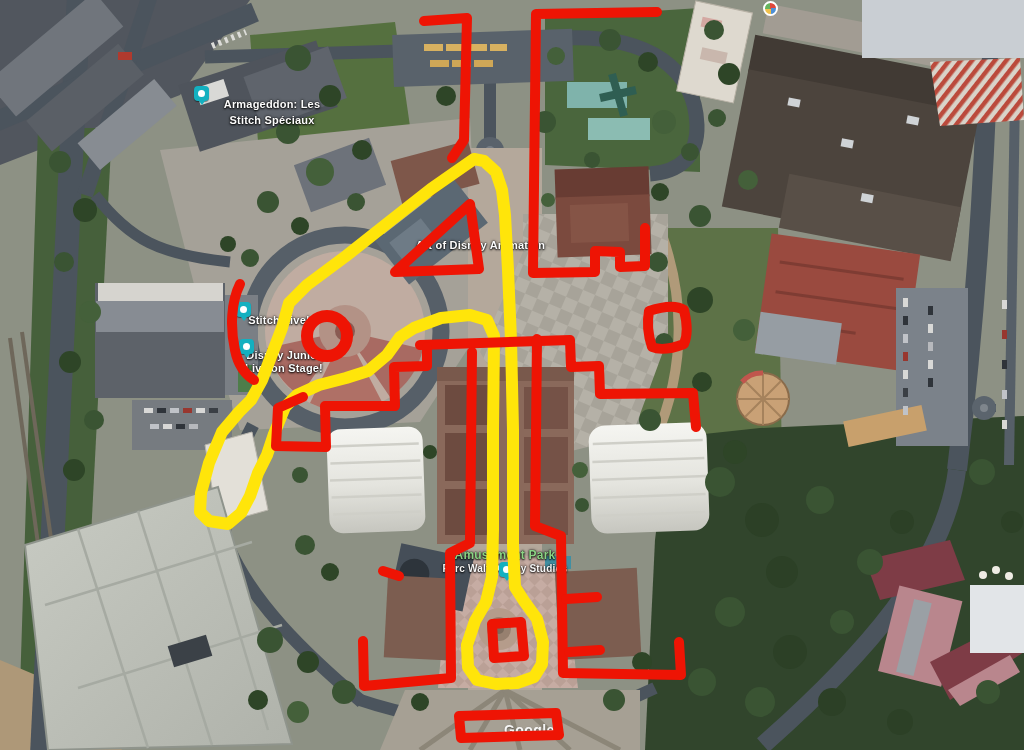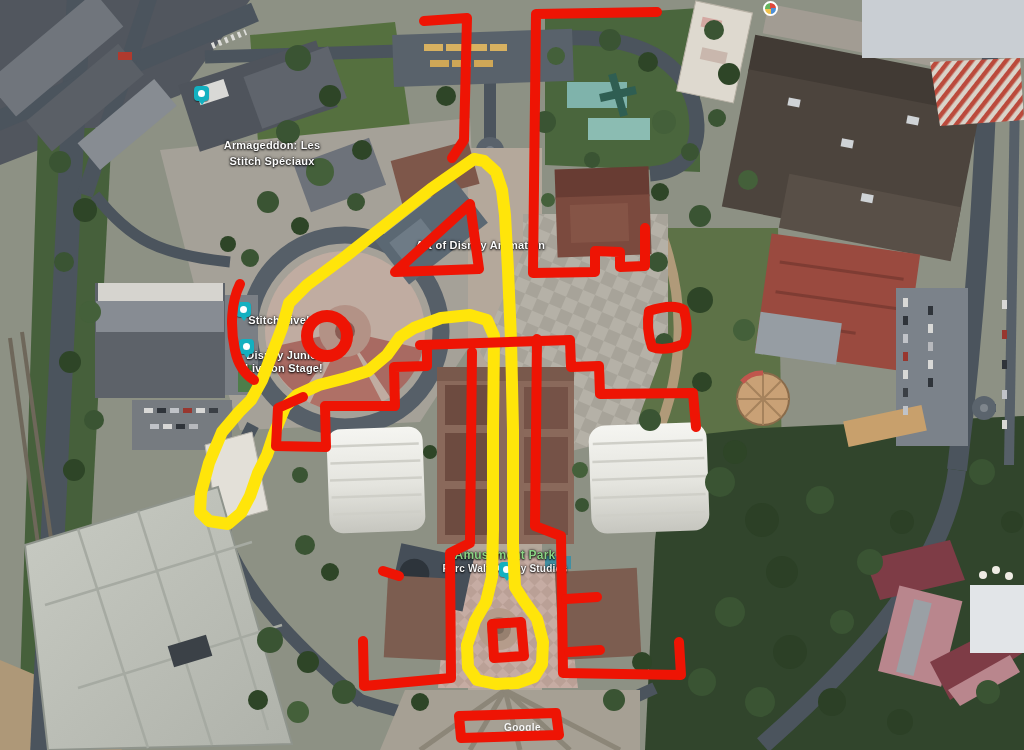--- a/index.html
+++ b/index.html
@@ -7,21 +7,21 @@
          font-family:"Liberation Sans",sans-serif;}
   #map,#anno{position:absolute;left:0;top:0;}
   #map{z-index:1;}
   #anno{z-index:5;pointer-events:none;}
   .lbl{position:absolute;z-index:3;font-weight:bold;font-size:11px;line-height:14px;color:#fdfdfd;
        text-align:center;white-space:nowrap;letter-spacing:.2px;
        text-shadow:0 1px 2px rgba(0,0,0,.9),0 0 3px rgba(0,0,0,.75),0 0 1px rgba(0,0,0,.9);}
   .lbl.wide{line-height:16px;}
   .lbl .green{color:#8bd284;font-size:12px;}
   .lbl .sub{font-size:10px;opacity:.95;}
-  .watermark{position:absolute;z-index:3;font-weight:bold;font-size:10px;color:#fff;opacity:.92;
+  .watermark{position:absolute;z-index:3;font-weight:bold;font-size:14px;color:#fff;opacity:.92;
        letter-spacing:.4px;text-shadow:0 1px 2px rgba(0,0,0,.55);}
   .pin{position:absolute;z-index:3;width:15px;height:15px;background:#14b0c0;border-radius:4px;
        box-shadow:0 1px 1px rgba(0,0,0,.45);}
   .pin::after{content:"";position:absolute;left:50%;top:100%;margin-left:-3px;
        border:3px solid transparent;border-top:4px solid #14b0c0;}
   .pin .lens{position:absolute;left:4px;top:4px;width:7px;height:7px;background:#fff;border-radius:50%;}
   .poi{position:absolute;z-index:3;width:11px;height:11px;border-radius:50%;border:2px solid #fff;
        background:conic-gradient(#e0483c 0 25%,#4d8fd6 0 50%,#f0c04c 0 75%,#67b45f 0);}
 </style>
 </head>
@@ -339,21 +339,21 @@
         <rect x="928" y="360" width="5" height="9" fill="#d8d8d6"></rect>
     <rect x="928" y="378" width="5" height="9" fill="#2f343a"></rect>
     <rect x="1002" y="300" width="5" height="9" fill="#d8d8d6"></rect>
         <rect x="1002" y="330" width="5" height="9" fill="#98372f"></rect>
     <rect x="1002" y="360" width="5" height="9" fill="#2f343a"></rect>
         <rect x="1002" y="390" width="5" height="9" fill="#c0c3c8"></rect>
     <rect x="1002" y="420" width="5" height="9" fill="#d8d8d6"></rect>
   </g>
 </svg>
 
-<div class="lbl wide" style="left:187px;top:96px;width:170px;margin-top:41px;">
+<div class="lbl wide" style="left:187px;top:96px;width:170px;">
   <div>Armageddon: Les</div>
   <div>Stitch Spéciaux</div>
 </div>
 <div class="lbl" style="left:408px;top:238px;width:145px;">
   <div>Art of Disney Animation</div>
 </div>
 <div class="lbl" style="left:234px;top:313px;width:90px;">
   <div>Stitch Live!</div>
 </div>
 <div class="lbl" style="left:228px;top:349px;width:112px;line-height:13px;">

